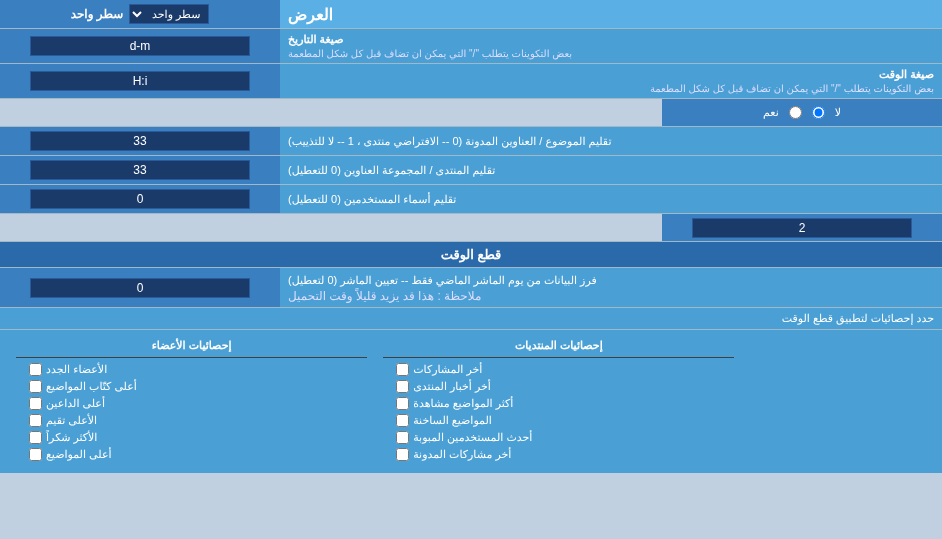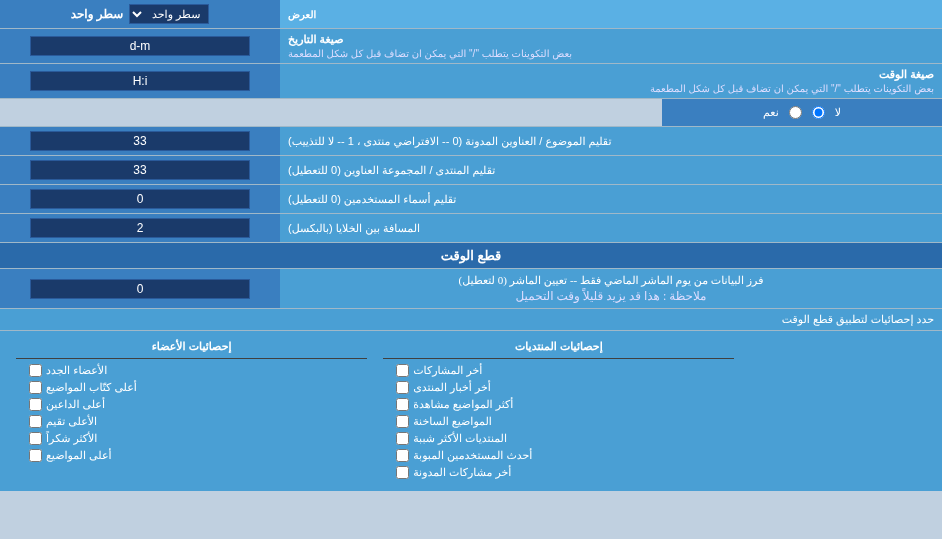--- a/index.html
+++ b/index.html
@@ -119,21 +119,21 @@
       font-size: 11px;
       text-align: right;
     }
   </style>
 </head>
 <body>
 
 <div class="main-container">
 
   <div class="row" style="background:#3a7fc0; min-height:28px;">
-    <div class="row-label" style="background:#5ab0e4; font-weight:bold; font-size:10px;text-align:right;">
+    <div class="row-label" style="background:#5ab0e4; font-weight:bold; font-size:16px;text-align:right;">
       <span>العرض</span>
     </div>
     <div class="row-input" style="justify-content:center; flex-direction:row; gap:6px;">
       <select style="background:#1a3a6a;color:#fff;border:1px solid #2a5a9a;padding:2px 4px;font-size:11px;"><option>سطر واحد</option><option>سطران</option><option>ثلاثة أسطر</option></select>
       <span style="color:#fff;font-size:12px;font-weight:bold;">سطر واحد</span>
     </div>
   </div>
 
   <div class="row" style="min-height:34px;">
     <div class="row-label" style="flex-direction:column; align-items:flex-end;">
@@ -187,34 +187,31 @@
   <div class="row" style="min-height:28px;">
     <div class="row-label">
       <span>تقليم أسماء المستخدمين (0 للتعطيل)</span>
     </div>
     <div class="row-input">
       <input type="text" value="0" style="background: rgb(26, 58, 106); color: rgb(255, 255, 255); border: 1px solid rgb(42, 90, 154); padding: 2px 6px; width: 220px; text-align: center; font-size: 12px;">
     </div>
   </div>
 
   <div class="row" style="min-height:28px;">
-    <div class="row-label">
-      <span>المسافة بين الخلايا (بالبكسل)</span>
-    </div>
     <div class="row-input">
       <input type="text" value="2" style="background: rgb(26, 58, 106); color: rgb(255, 255, 255); border: 1px solid rgb(42, 90, 154); padding: 2px 6px; width: 220px; text-align: center; font-size: 12px;">
     </div>
   </div>
 
   <div class="section-header">
     <span>قطع الوقت</span>
   </div>
 
   <div class="row" style="min-height:40px;">
-    <div class="row-label" style="flex-direction:column; align-items:center;font-family:Liberation Serif, serif;">
+    <div class="row-label" style="flex-direction:column; align-items:flex-end;">
       <span>فرز البيانات من يوم الماشر الماضي فقط -- تعيين الماشر (0 لتعطيل)</span>
       <small style="font-size:12px;color:#ddf;">ملاحظة : هذا قد يزيد قليلاً وقت التحميل</small>
     </div>
     <div class="row-input">
       <input type="text" value="0" style="background: rgb(26, 58, 106); color: rgb(255, 255, 255); border: 1px solid rgb(42, 90, 154); padding: 2px 6px; width: 220px; text-align: center; font-size: 12px;">
     </div>
   </div>
 
   <div class="limit-row">
     <span class="limit-label">حدد إحصائيات لتطبيق قطع الوقت</span>
@@ -237,24 +234,20 @@
       </div>
       <div class="check-item">
         <label>أكثر المواضيع مشاهدة</label>
         <input type="checkbox" style="">
       </div>
       <div class="check-item">
         <label>المواضيع الساخنة</label>
         <input type="checkbox" style="">
       </div>
       <div class="check-item">
-        <label>المنتديات الأكثر شببة</label>
-        <input type="checkbox" style="">
-      </div>
-      <div class="check-item">
         <label>أحدث المستخدمين المبوبة</label>
         <input type="checkbox" style="">
       </div>
       <div class="check-item">
         <label>أخر مشاركات المدونة</label>
         <input type="checkbox" style="">
       </div>
     </div>
 
     <div class="check-col">

